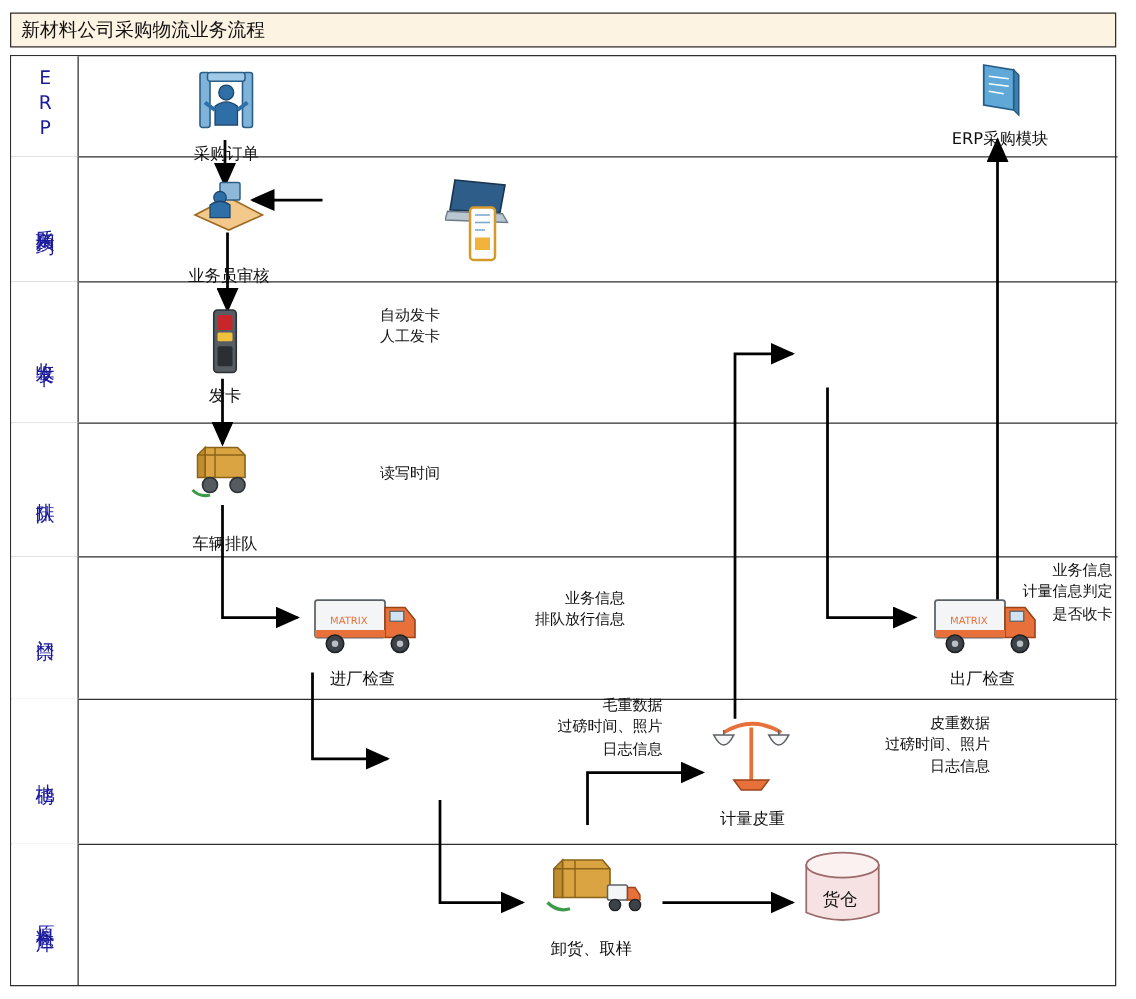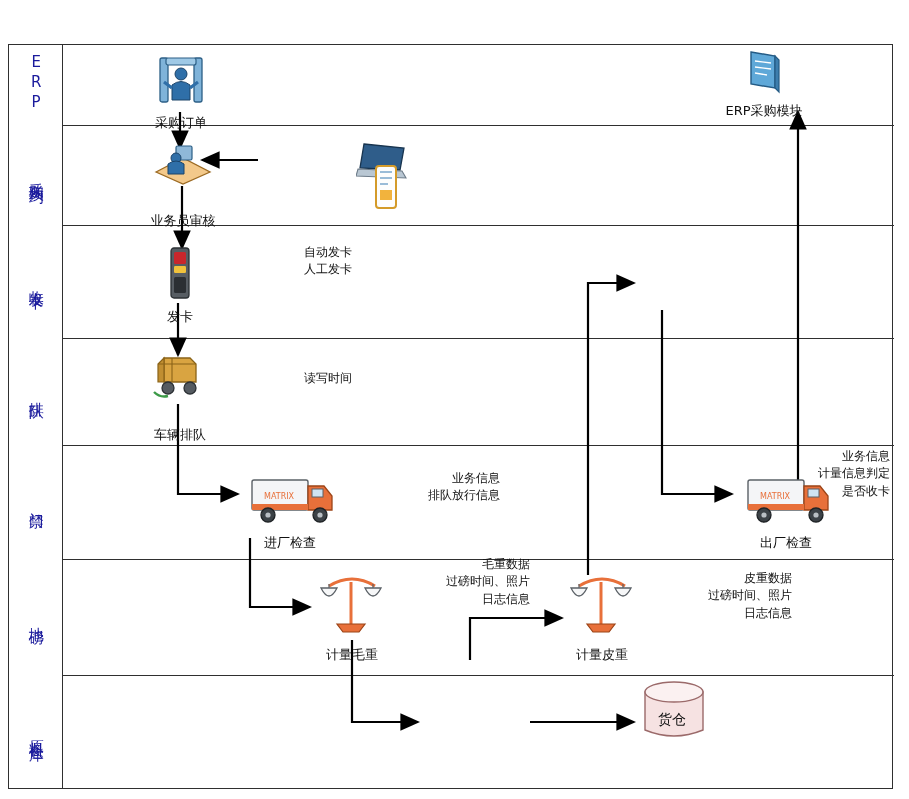--- a/index.html
+++ b/index.html
@@ -29,20 +29,23 @@
   .note{position:absolute;font-size:12px;color:#111;text-align:right;
     line-height:1.45;white-space:nowrap;font-family:"DejaVu Sans",sans-serif;}
 
   svg.wires{position:absolute;left:0;top:0;width:909px;height:799px;pointer-events:none;}
 </style>
 </head>
 <body>
 
 <div id="page">
 
+  <div class="title-bar">
+    <div class="title-text">新材料公司采购物流业务流程</div>
+  </div>
 
   <div class="grid">
 
     <div class="row-line" style="top:80px"></div>
     <div class="row-line" style="top:180px"></div>
     <div class="row-line" style="top:293px"></div>
     <div class="row-line" style="top:400px"></div>
     <div class="row-line" style="top:514px"></div>
     <div class="row-line" style="top:630px"></div>
 
@@ -110,21 +113,21 @@
       <rect x="2" y="6" width="8" height="44" rx="2" fill="#7fb3d9" stroke="#2c5f86" stroke-width="1.3"></rect>
       <rect x="36" y="6" width="8" height="44" rx="2" fill="#7fb3d9" stroke="#2c5f86" stroke-width="1.3"></rect>
       <rect x="8" y="6" width="30" height="7" rx="2" fill="#9fc9e6" stroke="#2c5f86" stroke-width="1.2"></rect>
       <circle cx="23" cy="22" r="6" fill="#2f6fa8" stroke="#1c4469" stroke-width="1"></circle>
       <path d="M14,48 L14,33 q9,-7 18,0 L32,48 z" fill="#2f6fa8" stroke="#1c4469" stroke-width="1"></path>
       <path d="M14,36 L6,30 M32,36 L40,30" stroke="#2f6fa8" stroke-width="3.2" fill="none"></path>
     </svg>
     <div class="cap" style="margin-top:2px">采购订单</div>
   </div>
 
-  <div class="node" style="left:712px;top:48px;width:104px;">
+  <div class="node" style="left:748px;top:48px;width:104px;">
     <svg width="38" height="46" viewBox="0 0 38 46">
       <path d="M6,4 L30,8 L30,40 L6,36 z" fill="#5fa8d8" stroke="#245b85" stroke-width="1.4"></path>
       <path d="M30,8 L34,12 L34,44 L30,40 z" fill="#3d7ead" stroke="#245b85" stroke-width="1.2"></path>
       <path d="M10,13 L26,15 M10,19 L26,21 M10,25 L22,27" stroke="#ffffff" stroke-width="1.3"></path>
     </svg>
     <div class="cap" style="margin-top:4px">ERP采购模块</div>
   </div>
 
   <div class="node" style="left:135px;top:142px;width:96px;">
     <svg width="62" height="46" viewBox="0 0 62 46">
@@ -194,44 +197,47 @@
       <rect x="10" y="32" width="56" height="6" fill="#e8703a"></rect>
       <text x="22" y="27" font-size="8" fill="#e8703a" font-family="DejaVu Sans, sans-serif">MATRIX</text>
       <circle cx="26" cy="43" r="7" fill="#3c4247" stroke="#1e2225" stroke-width="1.3"></circle>
       <circle cx="26" cy="43" r="2.6" fill="#b9bfc4"></circle>
       <circle cx="78" cy="43" r="7" fill="#3c4247" stroke="#1e2225" stroke-width="1.3"></circle>
       <circle cx="78" cy="43" r="2.6" fill="#b9bfc4"></circle>
     </svg>
     <div class="cap" style="margin-top:2px">出厂检查</div>
   </div>
 
-  <div class="node" style="left:302px;top:570px;width:100px;">
-    <svg width="70" height="70" viewBox="0 0 70 70">
-      <path d="M12,16 q23,-14 46,0" stroke="#e8703a" stroke-width="3" fill="none"></path>
-      <path d="M34,12 L34,54" stroke="#e8703a" stroke-width="3"></path>
-      <path d="M20,54 L48,54 L42,62 L26,62 z" fill="#e8703a" stroke="#9c4417" stroke-width="1.2"></path>
-      <path d="M4,18 q8,16 16,0 z" fill="#f6f7f8" stroke="#5b6167" stroke-width="1.3"></path>
-      <path d="M48,18 q8,16 16,0 z" fill="#f6f7f8" stroke="#5b6167" stroke-width="1.3"></path>
-      <path d="M12,14 L12,18 M56,14 L56,18" stroke="#5b6167" stroke-width="1.2"></path>
-    </svg>
-    <div class="cap" style="margin-top:2px">计量毛重</div>
-  </div>
 
   <div class="node" style="left:552px;top:570px;width:100px;">
     <svg width="70" height="70" viewBox="0 0 70 70">
       <path d="M12,16 q23,-14 46,0" stroke="#e8703a" stroke-width="3" fill="none"></path>
       <path d="M34,12 L34,54" stroke="#e8703a" stroke-width="3"></path>
       <path d="M20,54 L48,54 L42,62 L26,62 z" fill="#e8703a" stroke="#9c4417" stroke-width="1.2"></path>
       <path d="M4,18 q8,16 16,0 z" fill="#f6f7f8" stroke="#5b6167" stroke-width="1.3"></path>
       <path d="M48,18 q8,16 16,0 z" fill="#f6f7f8" stroke="#5b6167" stroke-width="1.3"></path>
       <path d="M12,14 L12,18 M56,14 L56,18" stroke="#5b6167" stroke-width="1.2"></path>
     </svg>
     <div class="cap" style="margin-top:2px">计量皮重</div>
   </div>
 
+  <div class="node" style="left:418px;top:682px;width:110px;">
+    <svg width="86" height="62" viewBox="0 0 86 62">
+      <path d="M20,6 L52,6 L58,13 L58,36 L20,36 z" fill="#d9a441" stroke="#8a6318" stroke-width="1.3"></path>
+      <path d="M20,6 L13,13 L13,36 L20,36 z" fill="#c08e31" stroke="#8a6318" stroke-width="1.2"></path>
+      <path d="M13,13 L58,13" stroke="#8a6318" stroke-width="1.2"></path>
+      <path d="M30,6 L30,36" stroke="#8a6318" stroke-width="1.1"></path>
+      <rect x="56" y="26" width="16" height="12" rx="1.5" fill="#f4f5f7" stroke="#5b6167" stroke-width="1.2"></rect>
+      <path d="M72,28 L78,28 L82,34 L82,38 L72,38 z" fill="#e8703a" stroke="#9c4417" stroke-width="1.1"></path>
+      <circle cx="62" cy="42" r="4.5" fill="#3c4247" stroke="#1e2225" stroke-width="1.1"></circle>
+      <circle cx="78" cy="42" r="4.5" fill="#3c4247" stroke="#1e2225" stroke-width="1.1"></circle>
+      <path d="M8,40 q8,8 18,5" stroke="#3c9a48" stroke-width="2.6" fill="none"></path>
+    </svg>
+    <div class="cap" style="margin-top:2px">卸货、取样</div>
+  </div>
 
   <div class="node" style="left:634px;top:680px;width:80px;">
     <svg width="74" height="62" viewBox="0 0 74 62">
       <path d="M8,12 L8,50 q29,12 58,0 L66,12 z" fill="#f6e2e2" stroke="#9b6a6a" stroke-width="1.4"></path>
       <ellipse cx="37" cy="12" rx="29" ry="10" fill="#fbf1f1" stroke="#9b6a6a" stroke-width="1.4"></ellipse>
       <text x="21" y="44" font-size="14" fill="#111" font-family="DejaVu Sans, sans-serif">货仓</text>
     </svg>
   </div>
 
   <div class="note" style="left:232px;top:244px;width:120px;">

